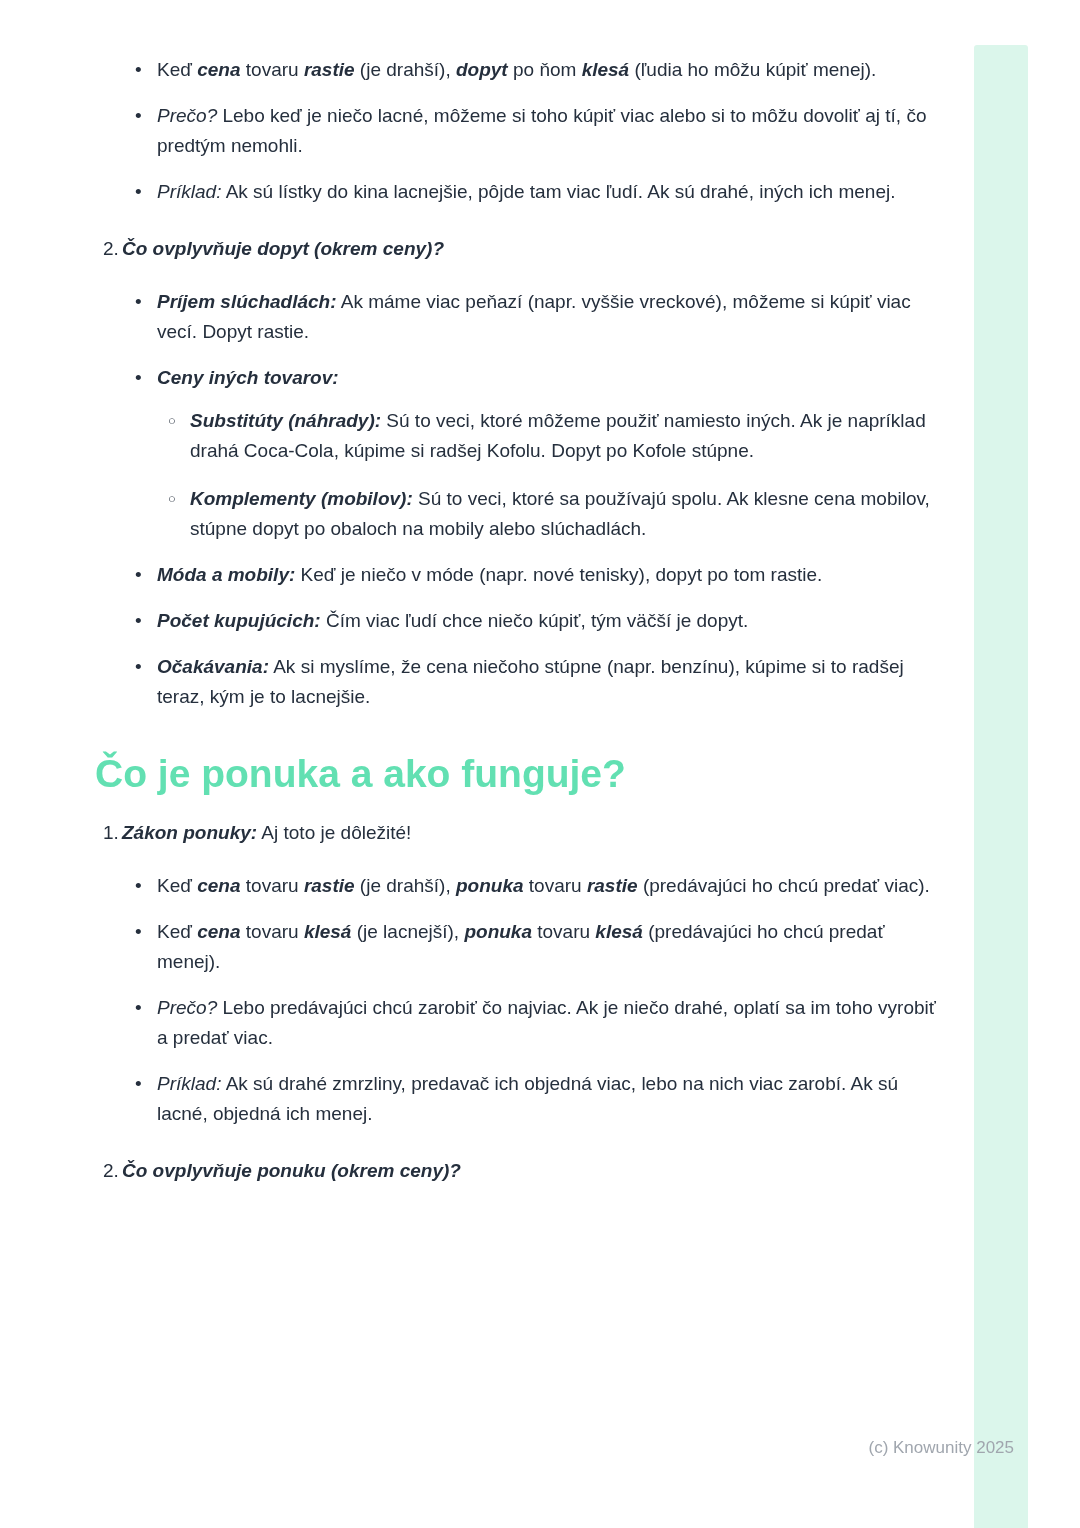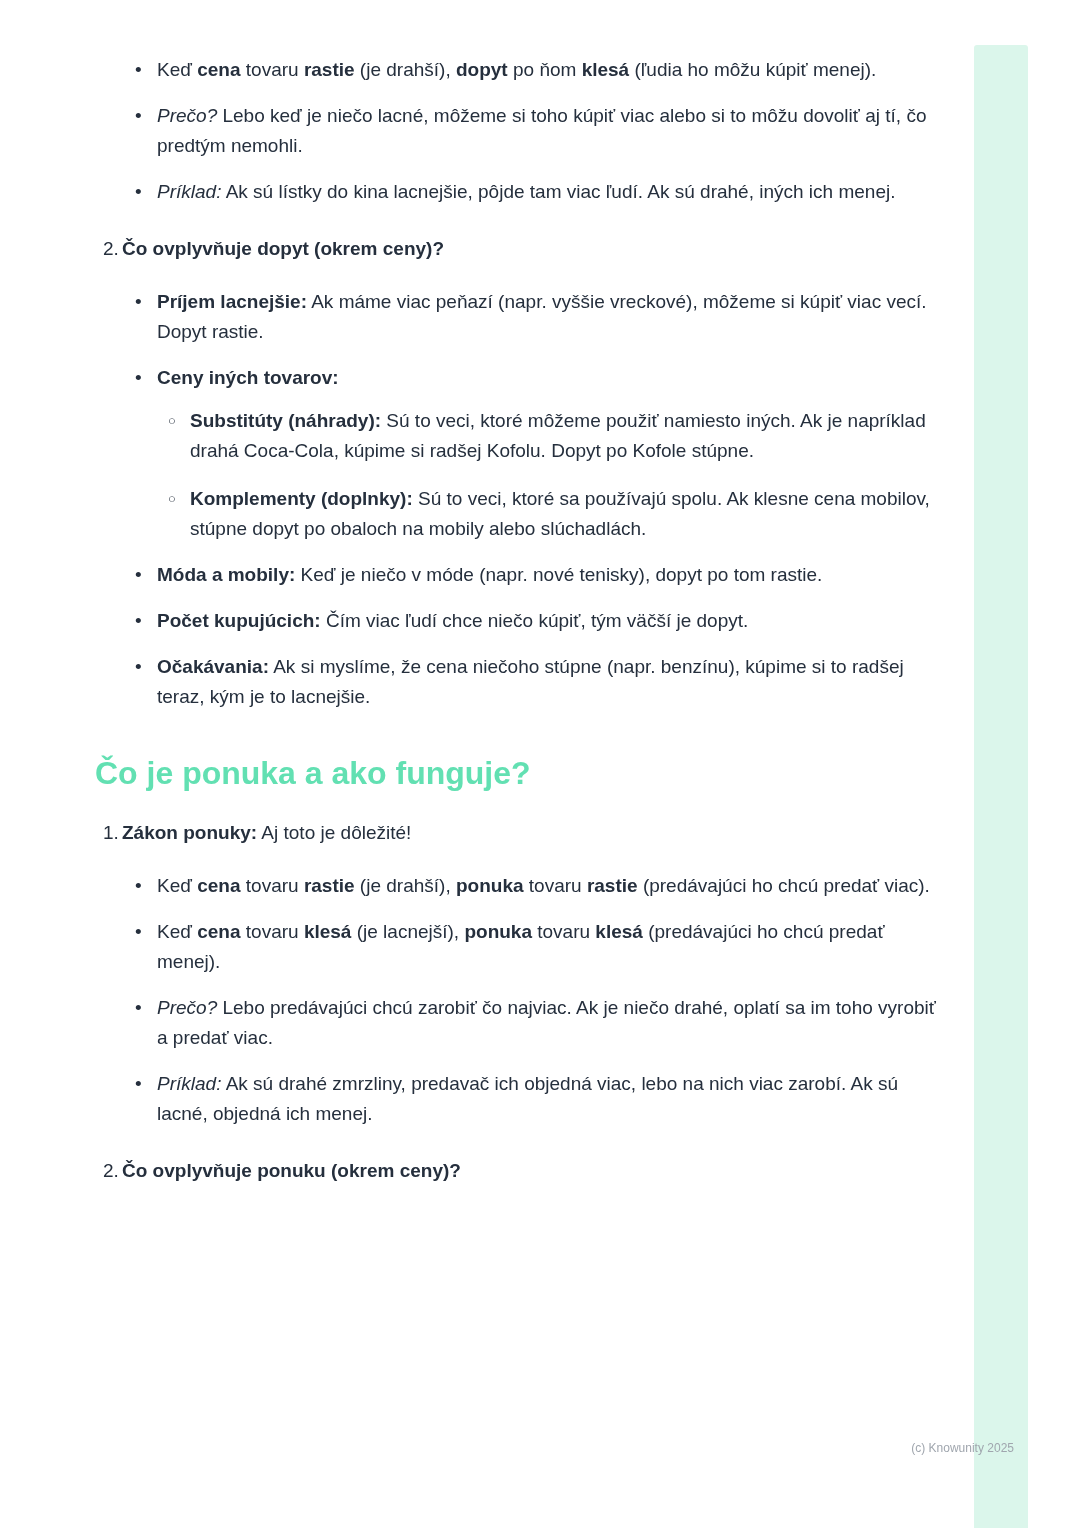--- a/index.html
+++ b/index.html
@@ -18,51 +18,51 @@
     background:var(--stripe, #dbf6eb);
     border-radius:3px 3px 0 0;
   }
   .content {
     position:absolute;
     left:95px; top:55px;
     width:852px;
     font-size:19px;
     line-height:30px;
   }
-  .b { font-weight:700; }
+  .b { font-weight:700;font-style:italic; }
   .i { font-style:italic; }
 
   .ul1 { display:block; }
   .li1 { display:flex; align-items:flex-start; padding-left:40px; margin-bottom:16px; }
   .marker1 { flex:0 0 22px; }
   .li-text { flex:1 1 auto; }
 
   .ul2 { margin-top:13px; }
   .li2 { display:flex; align-items:flex-start; padding-left:11px; margin-bottom:18px; }
   .li2:last-child { margin-bottom:0; }
   .marker2 { flex:0 0 22px; font-size:13px; line-height:30px; }
 
   .numbered { display:flex; align-items:flex-start; padding-left:8px; margin:27px 0 23px; }
   .num { flex:0 0 19px; }
   .numbered .li-text { font-weight:700; }
   .numbered .li-text .plain { font-weight:400; }
 
   h1.section-heading {
-    font-size:32px;
+    font-size:39px;
     line-height:35px;
     font-weight:700;
     color:var(--accent, #62e0b2);
     margin:44px 0 26px;
   }
   p.para { margin:0 0 26px; }
 
   .watermark {
     position:absolute;
     top:1440px; right:66px;
-    font-size:12px;
+    font-size:17px;
     line-height:16px;
     color:#a0a6ae;
   }
 </style>
 </head>
 <body>
 
 <main class="page">
   <div class="accent-stripe"></div>
   <article class="content" id="doc">
@@ -80,32 +80,32 @@
           <div class="li-text"><span class="i">Príklad:</span><span> Ak sú lístky do kina lacnejšie, pôjde tam viac ľudí. Ak sú drahé, iných ich menej.</span></div>
         </div>
       </div>
       <div class="numbered">
         <span class="num">2.</span>
         <div class="li-text"><span class="b">Čo ovplyvňuje dopyt (okrem ceny)?</span></div>
       </div>
       <div class="ul1">
         <div class="li1">
           <span class="marker1">•</span>
-          <div class="li-text"><span class="b">Príjem lacnejšie:</span><span> Ak máme viac peňazí (napr. vyššie vreckové), môžeme si kúpiť viac vecí. Dopyt rastie.</span></div>
+          <div class="li-text"><span class="b">Príjem slúchadlách:</span><span> Ak máme viac peňazí (napr. vyššie vreckové), môžeme si kúpiť viac vecí. Dopyt rastie.</span></div>
         </div>
         <div class="li1">
           <span class="marker1">•</span>
           <div class="li-text"><span class="b">Ceny iných tovarov:</span><div class="ul2">
               <div class="li2">
                 <span class="marker2">○</span>
                 <div class="li-text"><span class="b">Substitúty (náhrady):</span><span> Sú to veci, ktoré môžeme použiť namiesto iných. Ak je napríklad drahá Coca-Cola, kúpime si radšej Kofolu. Dopyt po Kofole stúpne.</span></div>
               </div>
               <div class="li2">
                 <span class="marker2">○</span>
-                <div class="li-text"><span class="b">Komplementy (doplnky):</span><span> Sú to veci, ktoré sa používajú spolu. Ak klesne cena mobilov, stúpne dopyt po obaloch na mobily alebo slúchadlách.</span></div>
+                <div class="li-text"><span class="b">Komplementy (mobilov):</span><span> Sú to veci, ktoré sa používajú spolu. Ak klesne cena mobilov, stúpne dopyt po obaloch na mobily alebo slúchadlách.</span></div>
               </div>
             </div></div>
         </div>
         <div class="li1">
           <span class="marker1">•</span>
           <div class="li-text"><span class="b">Móda a mobily:</span><span> Keď je niečo v móde (napr. nové tenisky), dopyt po tom rastie.</span></div>
         </div>
         <div class="li1">
           <span class="marker1">•</span>
           <div class="li-text"><span class="b">Počet kupujúcich:</span><span> Čím viac ľudí chce niečo kúpiť, tým väčší je dopyt.</span></div>

